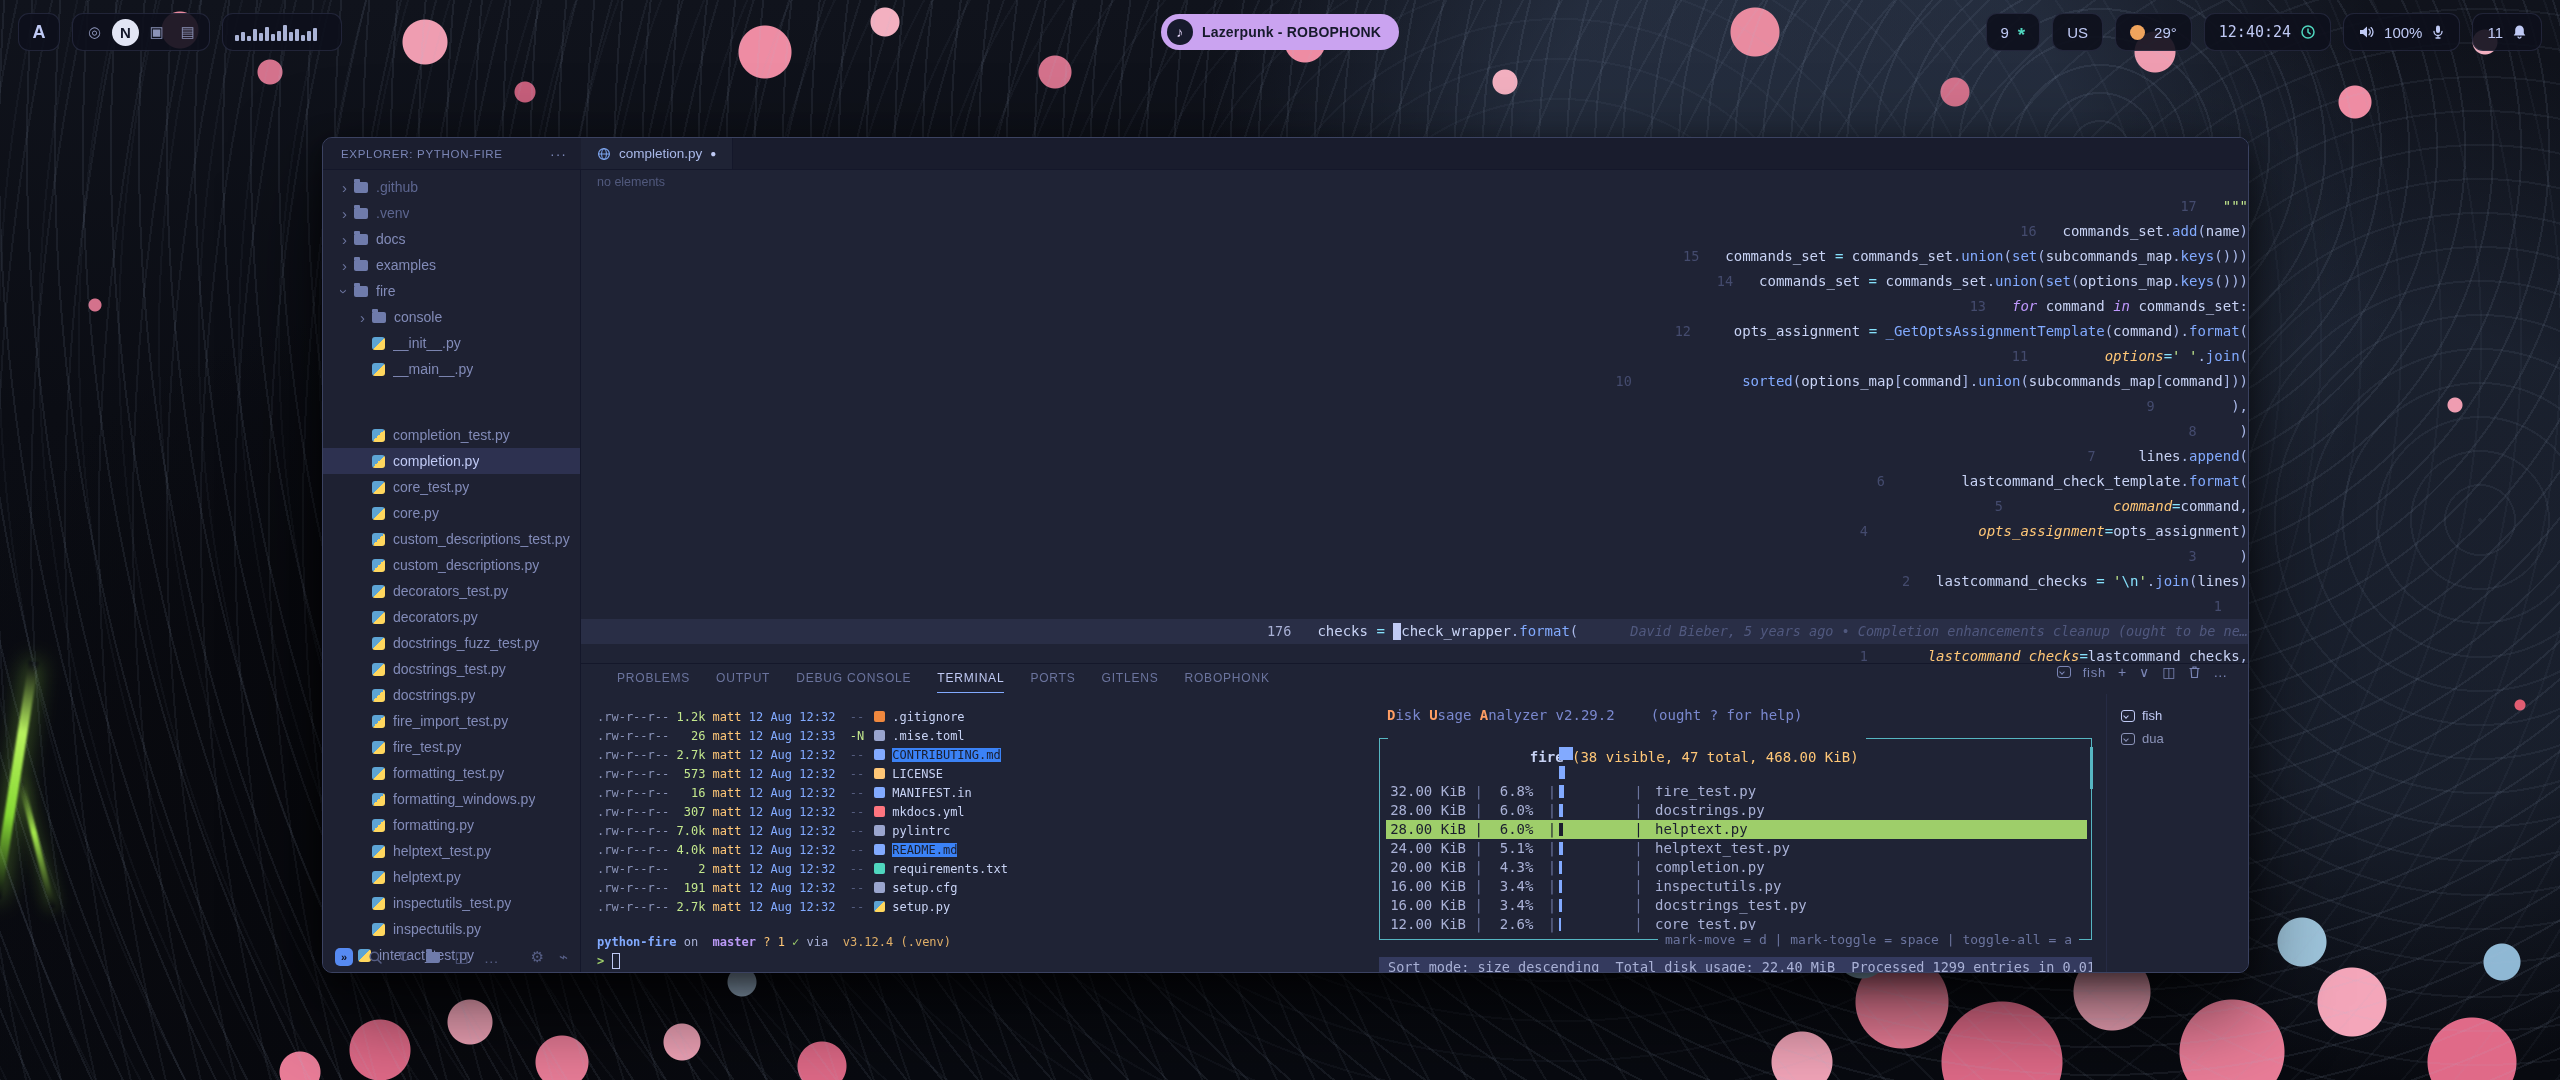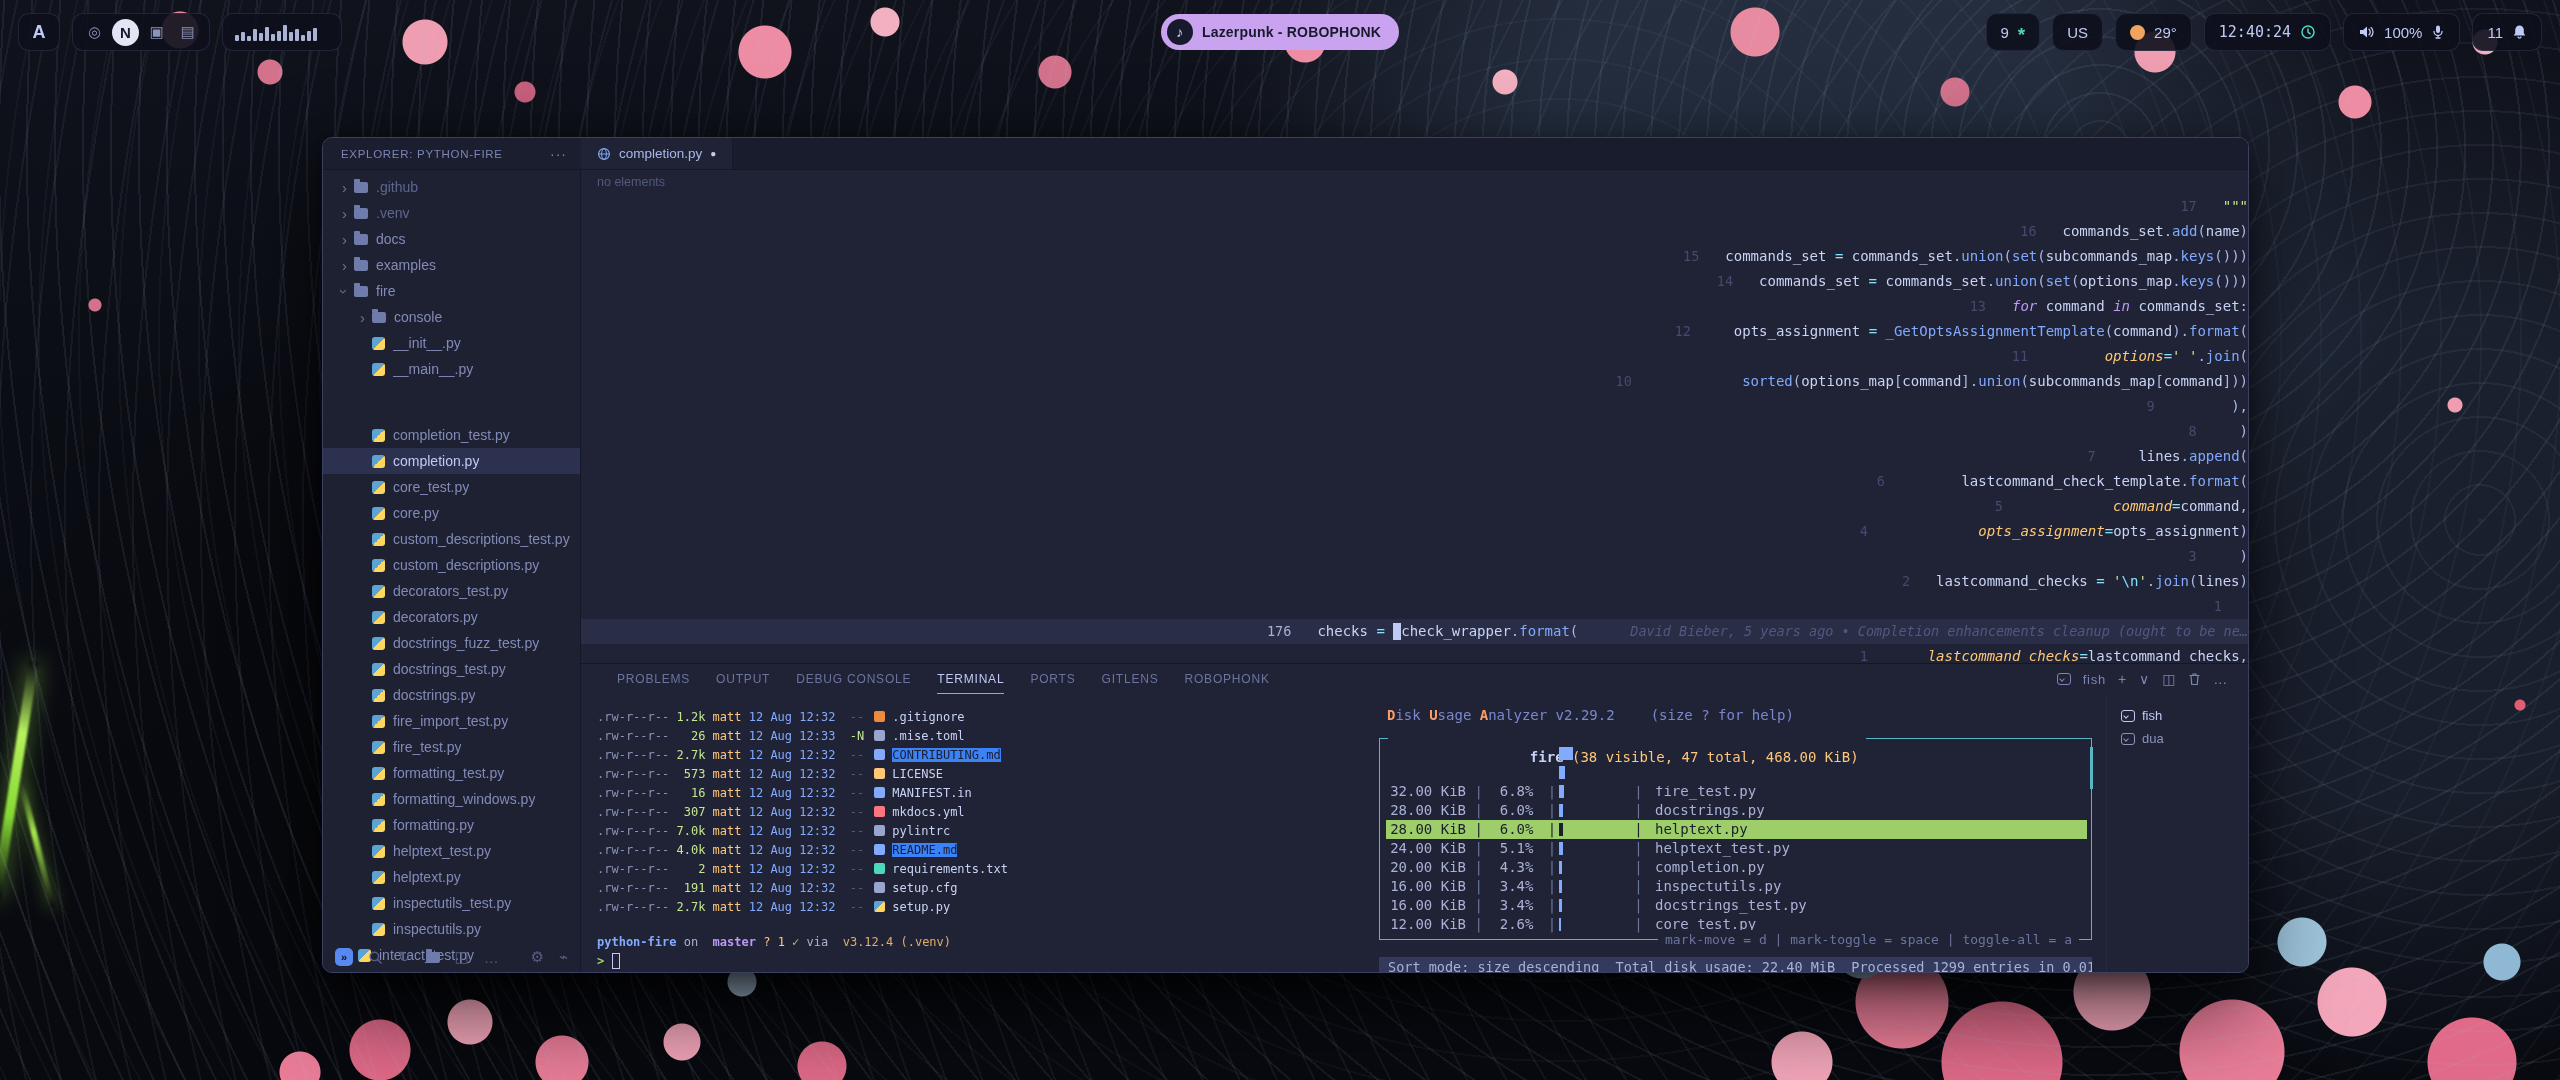--- a/index.html
+++ b/index.html
@@ -137,21 +137,21 @@
   .cl.cur .gut { color:#a9b1d6; }
   .sg-v { color:#c8d3f5; } .sg-o { color:#86e1fc; } .sg-f { color:#82aaff; }
   .sg-k { color:#c099ff; font-style:italic; } .sg-s { color:#c3e88d; }
   .sg-p { color:#ffc777; font-style:italic; } .sg-d { color:#a9b8e8; } .sg-e { color:#86e1fc; }
   .cursor { display:inline-block; width:8px; height:17px; background:#c0caf5;
     vertical-align:middle; transform:translateY(-1px); }
   .blame { color:#50587e; margin-left:52px; font-style:italic; font-size:13.5px; }
 
   
   .panel { flex:none; height:311px; display:flex; flex-direction:column; border-top:1px solid #14172a; }
-  .panel-tabs { height:30px; flex:none; display:flex; align-items:center; gap:41px;
+  .panel-tabs { height:30px; flex:none; display:flex; align-items:flex-start; gap:41px;
     padding:0 20px 0 36px; font-size:12px; letter-spacing:.8px; color:#6b749e; }
   .ptab { line-height:28px; cursor:pointer; }
   .ptab.on { color:#c0caf5; border-bottom:1px solid #82aaff; }
   .pt-controls { margin-left:auto; display:flex; align-items:center; gap:12px; color:#7a85b5;
     font-size:13px; }
   .pcico { font-size:14px; cursor:pointer; }
   .panel-body { flex:1; display:flex; min-height:0; }
   .term { flex:1; padding:14px 0 0 16px; font-family:"DejaVu Sans Mono", monospace;
     font-size:12px; line-height:19px; white-space:pre; overflow:hidden; }
   .trow2 { height:19px; }
@@ -520,21 +520,21 @@
             <span class="pcico">◫</span>
             <svg width="13" height="14" viewBox="0 0 13 14">
               <path d="M1.5 3.5h10M5 3.5V2h3v1.5M3 3.5l.7 9h5.6l.7-9" fill="none" stroke="#7a85b5" stroke-width="1.2"></path>
             </svg>
             <span class="pcico">…</span>
           </span>
         </div>
         <div class="panel-body">
           <div class="term" id="term"><div class="trow2"><span class="t-perm">.rw-r--r--</span><span class="t-size"> 1.2k</span><span class="t-user"> matt</span><span class="t-date"> 12 Aug 12:32</span><span class="t-git">  --</span><span class="fico" style="background: rgb(240, 136, 62);"></span><span class="t-name">.gitignore</span></div><div class="trow2"><span class="t-perm">.rw-r--r--</span><span class="t-size">   26</span><span class="t-user"> matt</span><span class="t-date"> 12 Aug 12:33</span><span class="t-gitN">  -N</span><span class="fico" style="background: rgb(154, 165, 206);"></span><span class="t-name">.mise.toml</span></div><div class="trow2"><span class="t-perm">.rw-r--r--</span><span class="t-size"> 2.7k</span><span class="t-user"> matt</span><span class="t-date"> 12 Aug 12:32</span><span class="t-git">  --</span><span class="fico" style="background: rgb(130, 170, 255);"></span><span class="t-name hl">CONTRIBUTING.md</span></div><div class="trow2"><span class="t-perm">.rw-r--r--</span><span class="t-size">  573</span><span class="t-user"> matt</span><span class="t-date"> 12 Aug 12:32</span><span class="t-git">  --</span><span class="fico" style="background: rgb(255, 199, 119);"></span><span class="t-name">LICENSE</span></div><div class="trow2"><span class="t-perm">.rw-r--r--</span><span class="t-size">   16</span><span class="t-user"> matt</span><span class="t-date"> 12 Aug 12:32</span><span class="t-git">  --</span><span class="fico" style="background: rgb(130, 170, 255);"></span><span class="t-name">MANIFEST.in</span></div><div class="trow2"><span class="t-perm">.rw-r--r--</span><span class="t-size">  307</span><span class="t-user"> matt</span><span class="t-date"> 12 Aug 12:32</span><span class="t-git">  --</span><span class="fico" style="background: rgb(255, 117, 127);"></span><span class="t-name">mkdocs.yml</span></div><div class="trow2"><span class="t-perm">.rw-r--r--</span><span class="t-size"> 7.0k</span><span class="t-user"> matt</span><span class="t-date"> 12 Aug 12:32</span><span class="t-git">  --</span><span class="fico" style="background: rgb(154, 165, 206);"></span><span class="t-name">pylintrc</span></div><div class="trow2"><span class="t-perm">.rw-r--r--</span><span class="t-size"> 4.0k</span><span class="t-user"> matt</span><span class="t-date"> 12 Aug 12:32</span><span class="t-git">  --</span><span class="fico" style="background: rgb(130, 170, 255);"></span><span class="t-name hl">README.md</span></div><div class="trow2"><span class="t-perm">.rw-r--r--</span><span class="t-size">    2</span><span class="t-user"> matt</span><span class="t-date"> 12 Aug 12:32</span><span class="t-git">  --</span><span class="fico" style="background: rgb(79, 214, 190);"></span><span class="t-name">requirements.txt</span></div><div class="trow2"><span class="t-perm">.rw-r--r--</span><span class="t-size">  191</span><span class="t-user"> matt</span><span class="t-date"> 12 Aug 12:32</span><span class="t-git">  --</span><span class="fico" style="background: rgb(154, 165, 206);"></span><span class="t-name">setup.cfg</span></div><div class="trow2"><span class="t-perm">.rw-r--r--</span><span class="t-size"> 2.7k</span><span class="t-user"> matt</span><span class="t-date"> 12 Aug 12:32</span><span class="t-git">  --</span><span class="fico py"></span><span class="t-name">setup.py</span></div><div class="prompt"><span class="pk-dir">python-fire</span><span class="pk-plain"> on </span><span class="pk-branch"> master</span><span class="pk-warn"> ? 1</span><span class="pk-ok"> ✓</span><span class="pk-plain"> via </span><span class="pk-py"> v3.12.4</span><span class="pk-venv"> (.venv)</span></div><div class="pline2"><span class="pchar">&gt;</span><span class="hcursor"></span></div></div>
           <div class="dua">
-            <div class="dua-title" id="duatitle"><span class="dt-hl">D</span><span class="dt-t">isk </span><span class="dt-hl">U</span><span class="dt-t">sage </span><span class="dt-hl">A</span><span class="dt-t">nalyzer v2.29.2</span><span class="dua-help">(size ? for help)</span></div>
+            <div class="dua-title" id="duatitle"><span class="dt-hl">D</span><span class="dt-t">isk </span><span class="dt-hl">U</span><span class="dt-t">sage </span><span class="dt-hl">A</span><span class="dt-t">nalyzer v2.29.2</span><span class="dua-help">(ought ? for help)</span></div>
             <div class="dua-box">
               <div class="dua-head">
                 <span class="dh-name">fire</span><span class="dh-meta"> (38 visible, 47 total, 468.00 KiB)</span>
               </div>
               <div id="duarows">
                   <div class="drow"><span class="d-size">92.00 KiB</span><span class="d-sep"> | </span><span class="d-pct">19.7%</span><span class="d-sep"> |</span><span class="d-bar"><i class="d-fill" style="width: 19.7%;"></i></span><span class="d-sep">| </span><span class="d-name">/console</span></div>
                   <div class="drow"><span class="d-size">40.00 KiB</span><span class="d-sep"> | </span><span class="d-pct"> 8.5%</span><span class="d-sep"> |</span><span class="d-bar"><i class="d-fill" style="width: 8.5%;"></i></span><span class="d-sep">| </span><span class="d-name">core.py</span></div>
                   <div class="drow"><span class="d-size">32.00 KiB</span><span class="d-sep"> | </span><span class="d-pct"> 6.8%</span><span class="d-sep"> |</span><span class="d-bar"><i class="d-fill" style="width: 6.8%;"></i></span><span class="d-sep">| </span><span class="d-name">fire_test.py</span></div>
                   <div class="drow"><span class="d-size">28.00 KiB</span><span class="d-sep"> | </span><span class="d-pct"> 6.0%</span><span class="d-sep"> |</span><span class="d-bar"><i class="d-fill" style="width: 6%;"></i></span><span class="d-sep">| </span><span class="d-name">docstrings.py</span></div>
                   <div class="drow dsel"><span class="d-size">28.00 KiB</span><span class="d-sep"> | </span><span class="d-pct"> 6.0%</span><span class="d-sep"> |</span><span class="d-bar"><i class="d-fill" style="width: 6%;"></i></span><span class="d-sep">| </span><span class="d-name">helptext.py</span></div>

